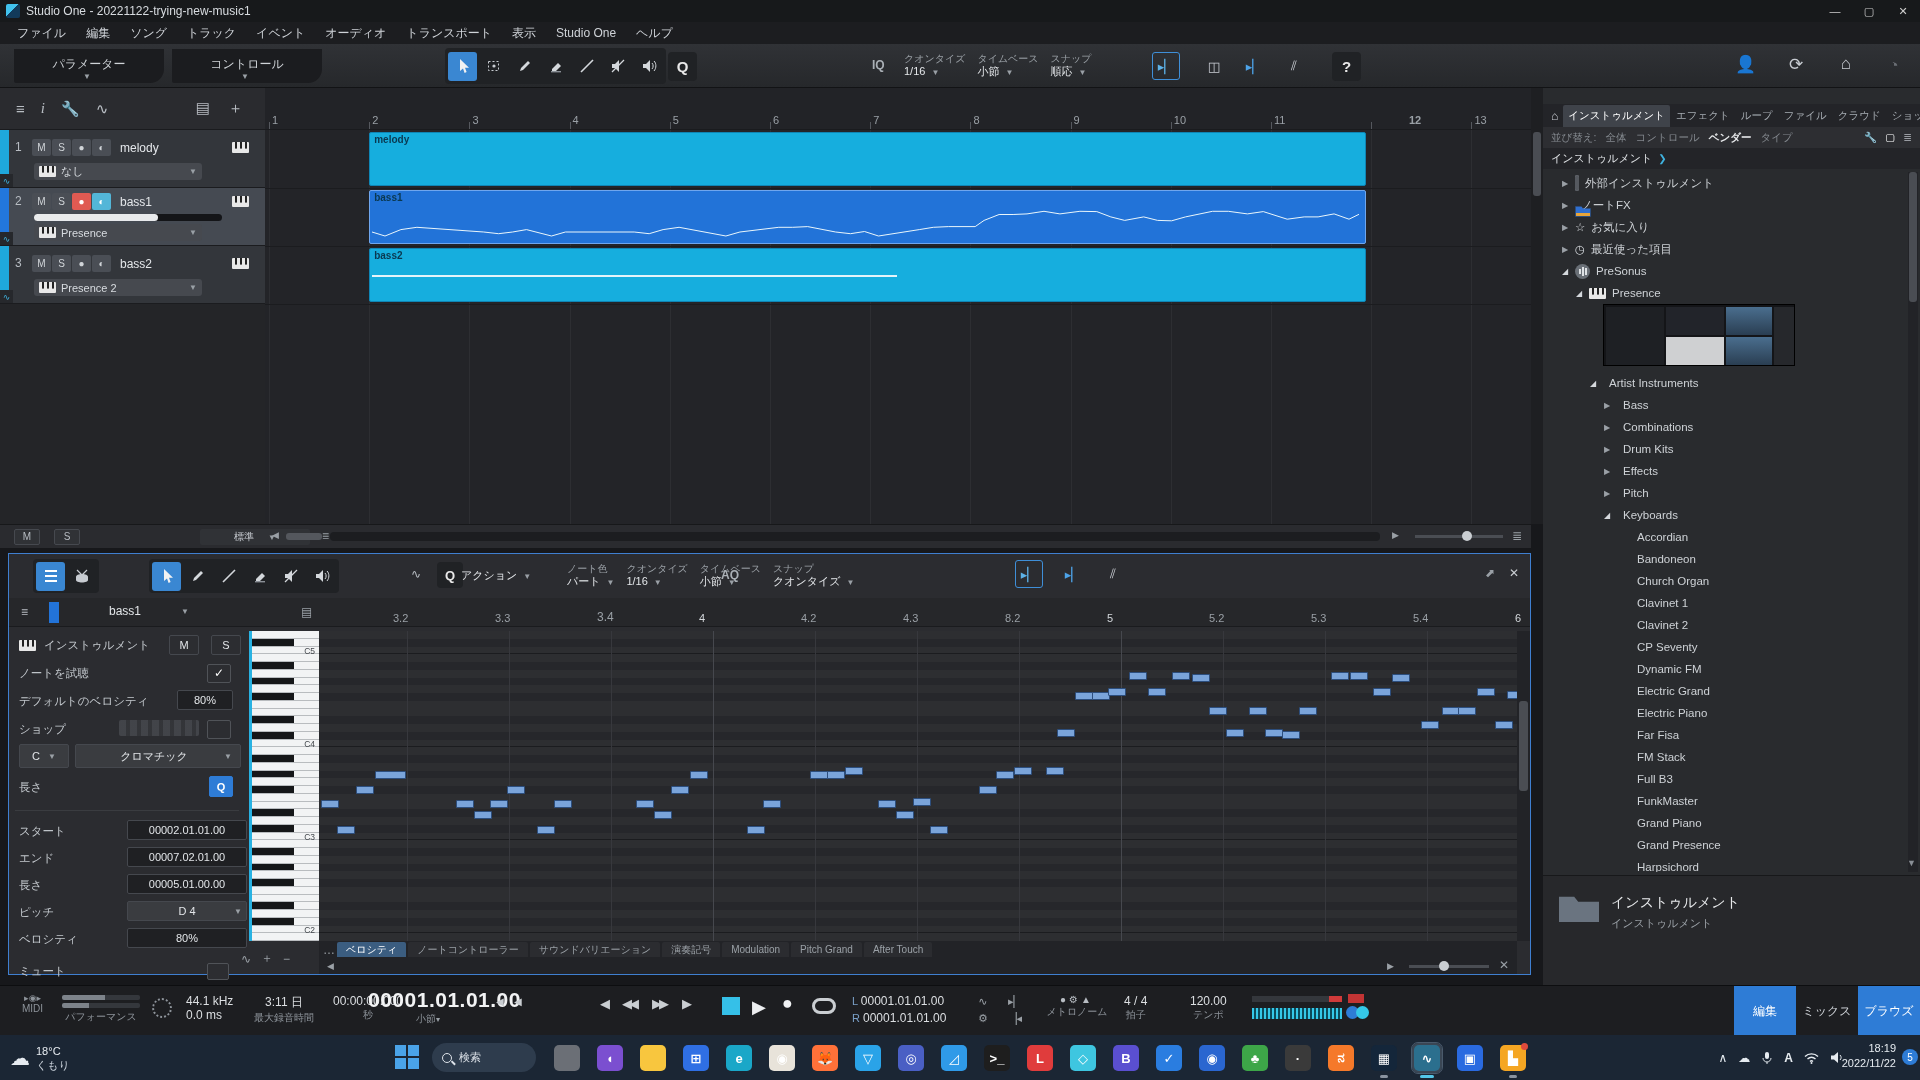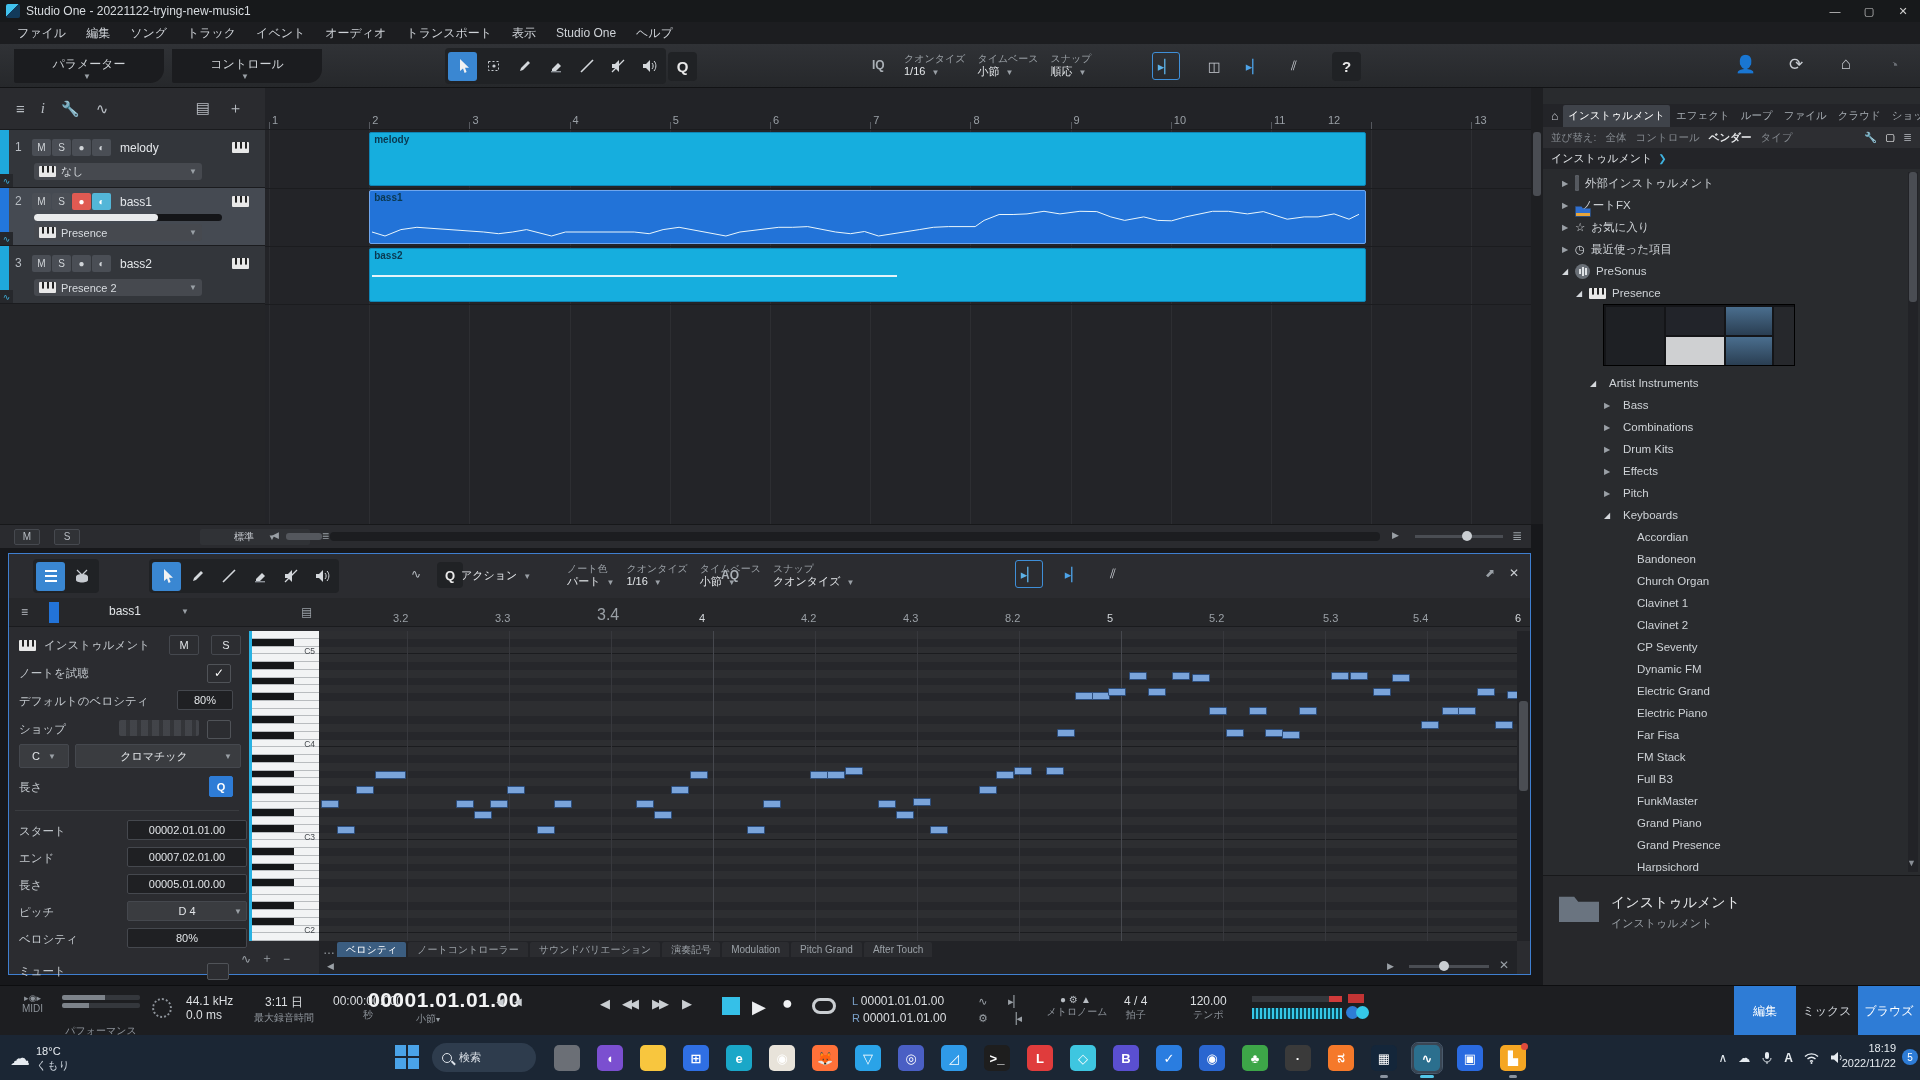--- a/index.html
+++ b/index.html
@@ -271,21 +271,21 @@
     <div class="rnum" style="left: 608.2px;">7</div>
     <div class="rtick" style="left: 605.2px;"></div>
     <div class="rnum" style="left: 708.4px;">8</div>
     <div class="rtick" style="left: 705.4px;"></div>
     <div class="rnum" style="left: 808.6px;">9</div>
     <div class="rtick" style="left: 805.6px;"></div>
     <div class="rnum" style="left: 908.8px;">10</div>
     <div class="rtick" style="left: 905.8px;"></div>
     <div class="rnum" style="left: 1009px;">11</div>
     <div class="rtick" style="left: 1006px;"></div>
-    <div class="rnum" style="left: 1063px;">12</div>
+    <div class="rnum" style="left: 1144px; font-weight: bold;">12</div>
     <div class="rtick" style="left: 1106.2px;"></div>
     <div class="rnum" style="left: 1209.4px;">13</div>
     <div class="rtick" style="left: 1206.4px;"></div>
   </div>
 <div id="tracklist" class="ab">
     <div class="trk" style="top: 0px; background: rgb(51, 54, 59);">
       <div class="strip" style="background: rgb(31, 168, 220);"></div>
       <div class="num" style="top: 10px;">1</div>
       <div class="tbtn" style="left: 32px; top: 9px;">M</div>
       <div class="tbtn" style="left: 52px; top: 9px;">S</div>
@@ -469,28 +469,28 @@
     <span class="ab" style="left:12px;top:7px;color:#b8bdc3">≡</span>
     <div class="ab" style="left:40px;top:4px;width:10px;height:21px;background:#2273d8"></div>
     <div class="ab fx" style="left:100px;top:6px;gap:40px">
       <span style="color:#e2e5e8">bass1</span>
       <span class="car">▼</span>
     </div>
     <span class="ab" style="left:292px;top:7px;color:#9aa0a6">▤</span>
     <div id="edruler" style="position: absolute; left: 310px; top: 0px; width: 1198px; height: 29px;">
         <div style="position: absolute; bottom: 3px; font-size: 11px; color: rgb(154, 160, 166); left: 74px;">3.2</div>
         <div style="position: absolute; bottom: 3px; font-size: 11px; color: rgb(154, 160, 166); left: 176px;">3.3</div>
-        <div style="position: absolute; bottom: 3px; font-size: 16px; color: rgb(154, 160, 166); left: 278px;">3.4</div>
+        <div style="position: absolute; bottom: 3px; font-size: 12px; color: rgb(154, 160, 166); left: 278px;">3.4</div>
         <div style="position: absolute; bottom: 3px; font-size: 11px; color: rgb(212, 216, 220); left: 380px;">4</div>
         <div style="position: absolute; bottom: 3px; font-size: 11px; color: rgb(154, 160, 166); left: 482px;">4.2</div>
         <div style="position: absolute; bottom: 3px; font-size: 11px; color: rgb(154, 160, 166); left: 584px;">4.3</div>
         <div style="position: absolute; bottom: 3px; font-size: 11px; color: rgb(154, 160, 166); left: 686px;">8.2</div>
         <div style="position: absolute; bottom: 3px; font-size: 11px; color: rgb(212, 216, 220); left: 788px;">5</div>
         <div style="position: absolute; bottom: 3px; font-size: 11px; color: rgb(154, 160, 166); left: 890px;">5.2</div>
-        <div style="position: absolute; bottom: 3px; font-size: 11px; color: rgb(154, 160, 166); left: 992px; margin-left: 12px;">5.3</div>
+        <div style="position: absolute; bottom: 3px; font-size: 11px; color: rgb(154, 160, 166); left: 992px;">5.3</div>
         <div style="position: absolute; bottom: 3px; font-size: 11px; color: rgb(154, 160, 166); left: 1094px;">5.4</div>
         <div style="position: absolute; bottom: 3px; font-size: 11px; color: rgb(212, 216, 220); left: 1196px;">6</div>
       </div>
   </div>
   <div id="insp">
     <div class="irow" style="top:6px">
       <span class="kbico" style="margin-right:8px"></span>
       <span>インストゥルメント</span>
       <div class="ibox" style="left:150px;top:1px;width:30px;height:20px;background:#2c2d31">M</div>
       <div class="ibox" style="left:192px;top:1px;width:30px;height:20px;background:#2c2d31">S</div>
@@ -966,21 +966,21 @@
 </div>
 
 <div id="transport" class="ab">
   <div class="tpcell" style="left:22px;top:7px">
     <div style="font-size:9px;color:#8d939a">▸◉▸</div>
     <div class="tpl">MIDI</div>
   </div>
   <div class="tpcell" style="left:62px;top:9px;width:78px">
     <div style="height:5px;background:linear-gradient(90deg,#7d838a 0 55%,#34373c 55%);border-radius:2px;margin-bottom:3px"></div>
     <div style="height:5px;background:linear-gradient(90deg,#7d838a 0 35%,#34373c 35%);border-radius:2px"></div>
-    <div class="tpl" style="margin-top:16px">パフォーマンス</div>
+    <div class="tpl" style="margin-top:2px">パフォーマンス</div>
   </div>
   <div class="ab" style="left:152px;top:12px;width:20px;height:20px;border:2px dotted #8d939a;border-radius:50%"></div>
   <div class="tpcell" style="left:186px;top:8px;text-align:left">
     <div class="tpv">44.1 kHz</div>
     <div class="tpv">0.0 ms</div>
   </div>
   <div class="tpcell" style="left:254px;top:8px">
     <div class="tpv">3:11 日</div>
     <div class="tpl">最大録音時間</div>
   </div>

